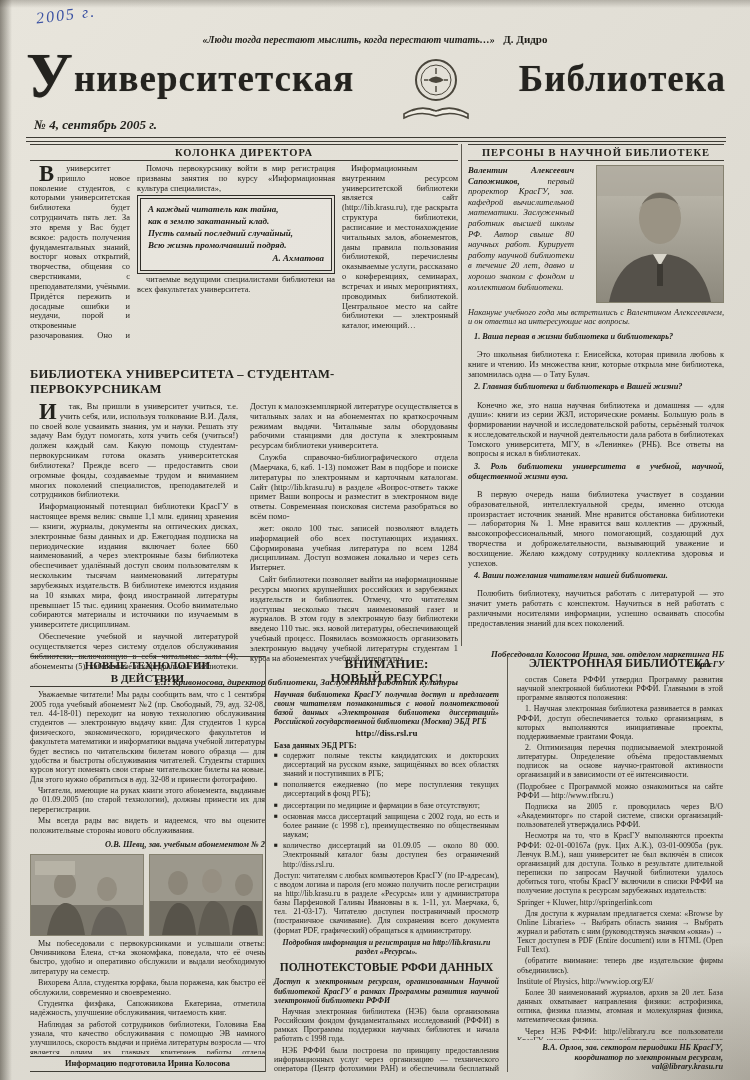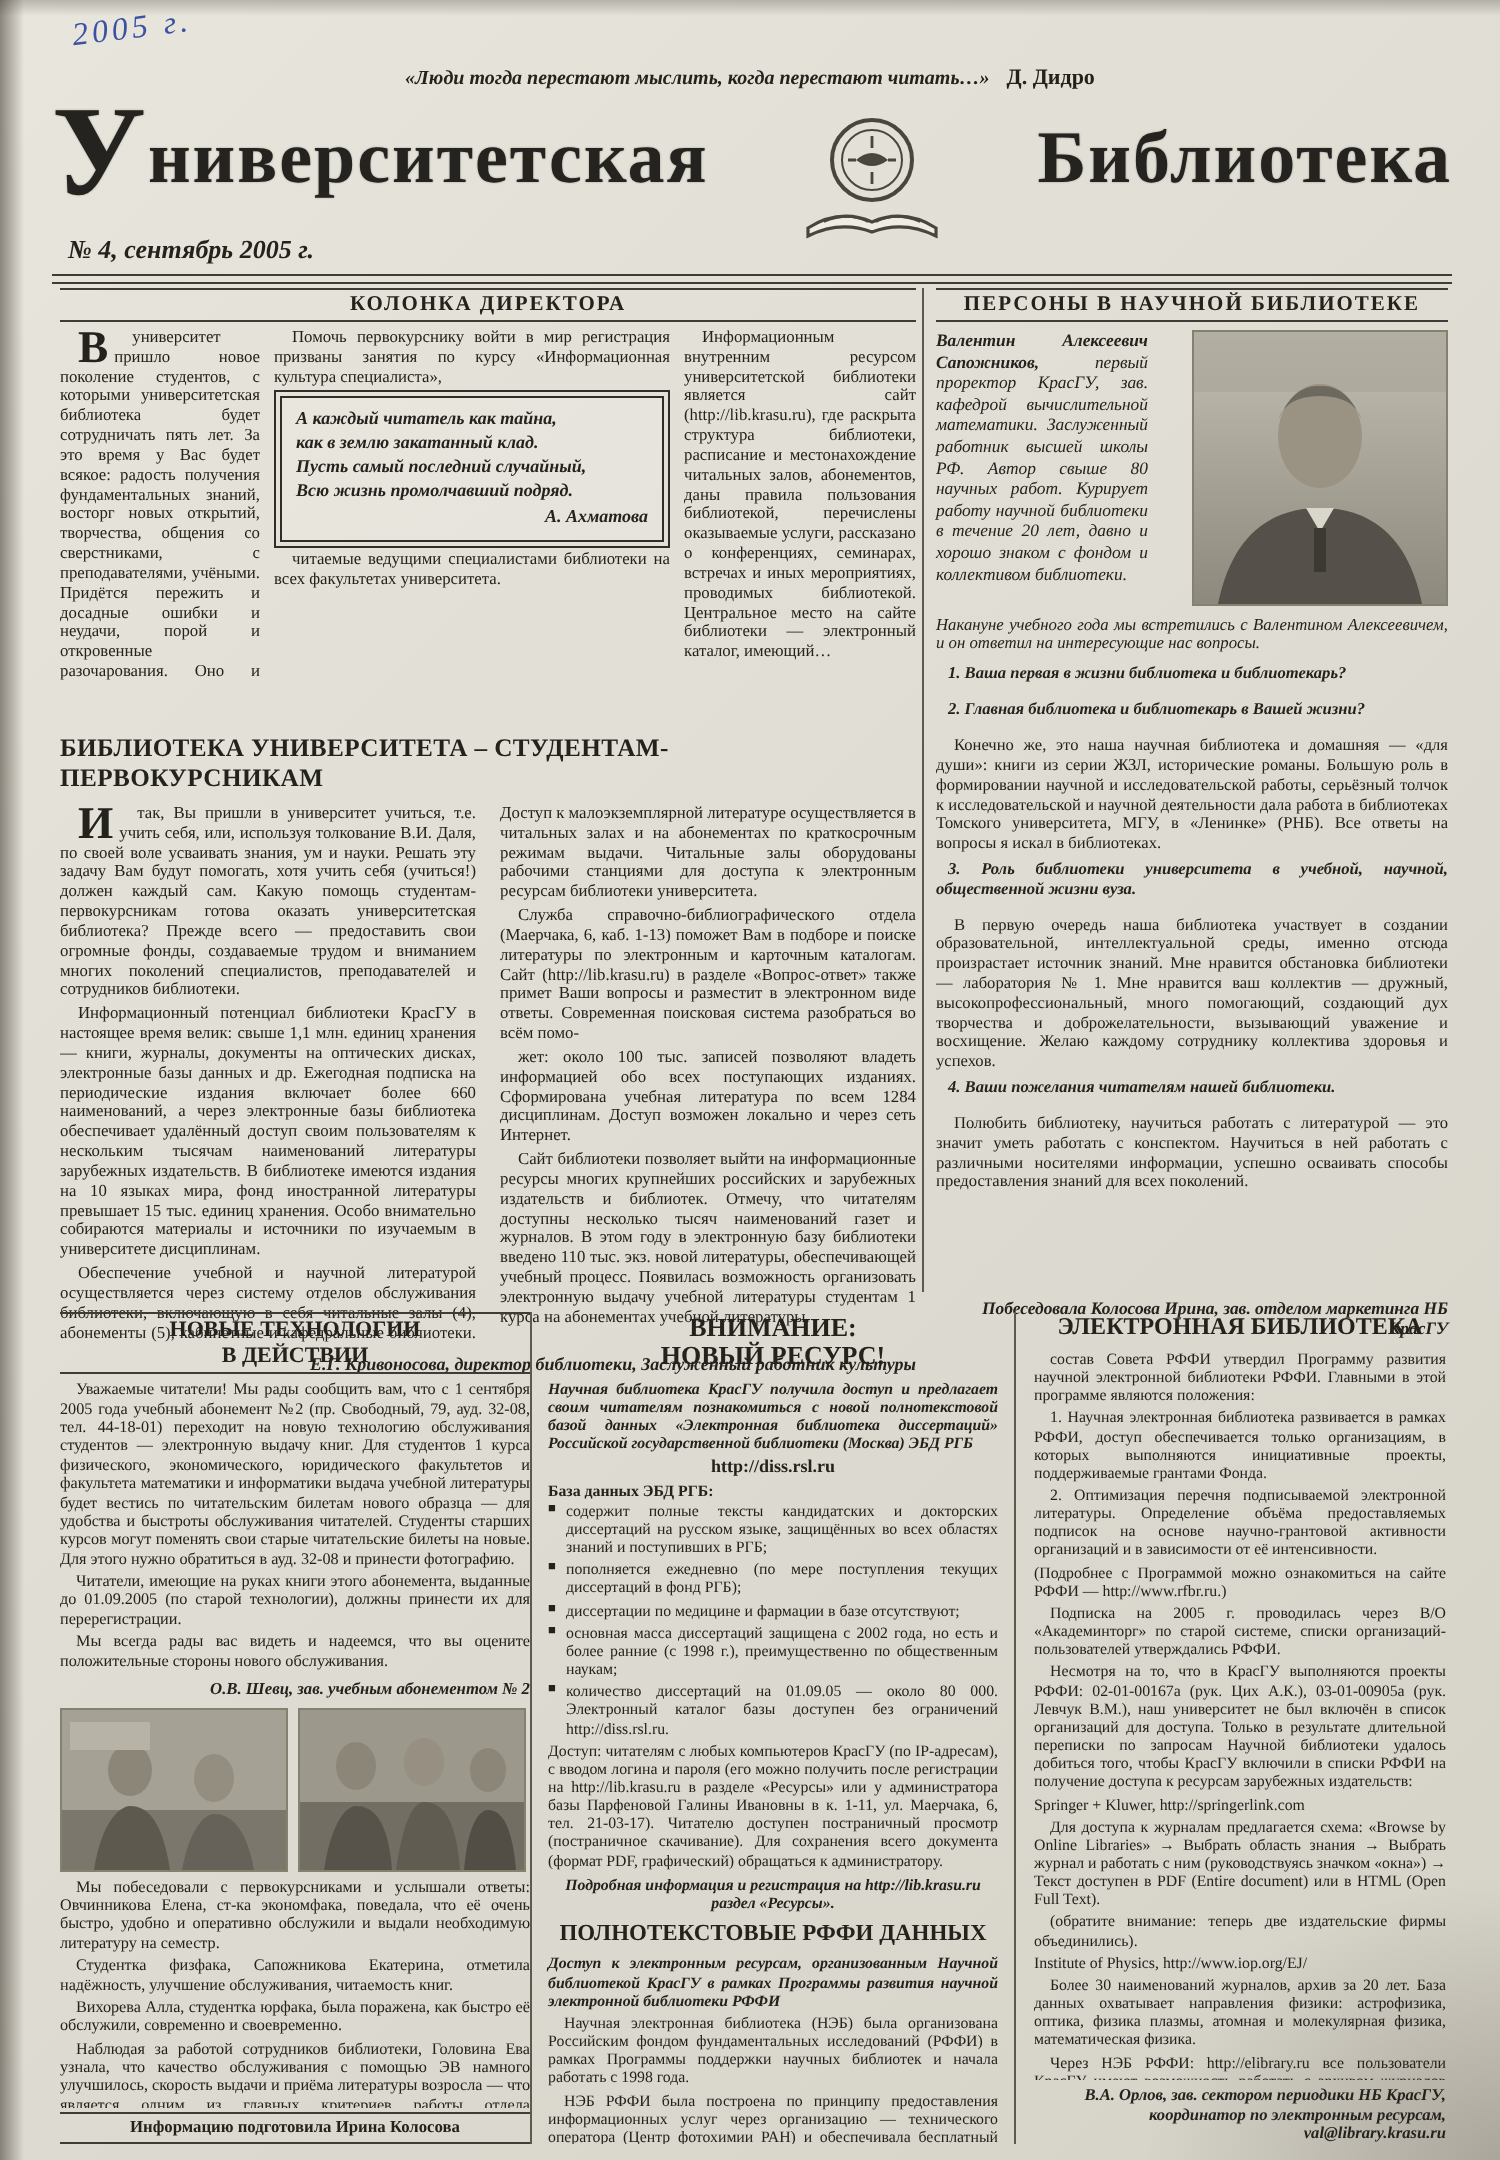--- a/index.html
+++ b/index.html
@@ -186,20 +186,21 @@
           <path d="M42 44 Q50 26 63 27 Q76 26 84 44 Q80 32 63 32 Q46 32 42 44 Z" fill="#6e695e"></path>
           <path d="M12 136 C20 96 44 88 63 88 C82 88 106 96 114 136 Z" fill="#55514a"></path>
           <path d="M56 88 L63 100 L70 88 Z" fill="#d9d6cb"></path>
           <rect x="60" y="98" width="6" height="22" fill="#3c3933"></rect>
         </svg>
       </div>
     </div>
     <div class="p-caption">Накануне учебного года мы встретились с Валентином Алексеевичем, и он ответил на интересующие нас вопросы.</div>
     <div class="p-qa">
       <p class="q">1. Ваша первая в жизни библиотека и библиотекарь?</p>
+      <p class="a">Это школьная библиотека г. Енисейска, которая привила любовь к книге и чтению. Из множества книг, которые открыла мне библиотека, запомнилась одна — о Тату Булач.</p>
       <p class="q">2. Главная библиотека и библиотекарь в Вашей жизни?</p>
       <p class="a">Конечно же, это наша научная библиотека и домашняя — «для души»: книги из серии ЖЗЛ, исторические романы. Большую роль в формировании научной и исследовательской работы, серьёзный толчок к исследовательской и научной деятельности дала работа в библиотеках Томского университета, МГУ, в «Ленинке» (РНБ). Все ответы на вопросы я искал в библиотеках.</p>
       <p class="q">3. Роль библиотеки университета в учебной, научной, общественной жизни вуза.</p>
       <p class="a">В первую очередь наша библиотека участвует в создании образовательной, интеллектуальной среды, именно отсюда произрастает источник знаний. Мне нравится обстановка библиотеки — лаборатория № 1. Мне нравится ваш коллектив — дружный, высокопрофессиональный, много помогающий, создающий дух творчества и доброжелательности, вызывающий уважение и восхищение. Желаю каждому сотруднику коллектива здоровья и успехов.</p>
       <p class="q">4. Ваши пожелания читателям нашей библиотеки.</p>
       <p class="a">Полюбить библиотеку, научиться работать с литературой — это значит уметь работать с конспектом. Научиться в ней работать с различными носителями информации, успешно осваивать способы предоставления знаний для всех поколений.</p>
     </div>
     <div class="p-sig">Побеседовала Колосова Ирина, зав. отделом маркетинга НБ КрасГУ</div>
   </div>
 
@@ -234,22 +235,22 @@
             <path d="M12 80 C16 54 24 48 28 48 C36 48 44 54 46 80 Z" fill="#57534a"></path>
             <ellipse cx="62" cy="26" rx="10" ry="12" fill="#968f82"></ellipse>
             <path d="M48 80 C52 52 58 46 62 46 C70 46 78 52 80 80 Z" fill="#605c52"></path>
             <ellipse cx="94" cy="30" rx="9" ry="11" fill="#8c8679"></ellipse>
             <path d="M82 80 C84 56 90 50 94 50 C100 50 106 56 108 80 Z" fill="#524e46"></path>
           </svg>
         </div>
       </div>
       <div class="caption-block">
         <p>Мы побеседовали с первокурсниками и услышали ответы: Овчинникова Елена, ст-ка экономфака, поведала, что её очень быстро, удобно и оперативно обслужили и выдали необходимую литературу на семестр.</p>
+        <p>Вихорева Алла, студентка юрфака, была поражена, как быстро её обслужили, современно и своевременно.</p>
         <p>Студентка физфака, Сапожникова Екатерина, отметила надёжность, улучшение обслуживания, читаемость книг.</p>
-        <p>Вихорева Алла, студентка юрфака, была поражена, как быстро её обслужили, современно и своевременно.</p>
         <p>Наблюдая за работой сотрудников библиотеки, Головина Ева узнала, что качество обслуживания с помощью ЭВ намного улучшилось, скорость выдачи и приёма литературы возросла — что является одним из главных критериев работы отдела обслуживания.</p>
       </div>
       <div class="footerA">Информацию подготовила Ирина Колосова</div>
     </div>
 
     <div class="colB">
       <div class="attn-h">
         <span>ВНИМАНИЕ:</span><br>
         <span>НОВЫЙ РЕСУРС!</span>
       </div>

